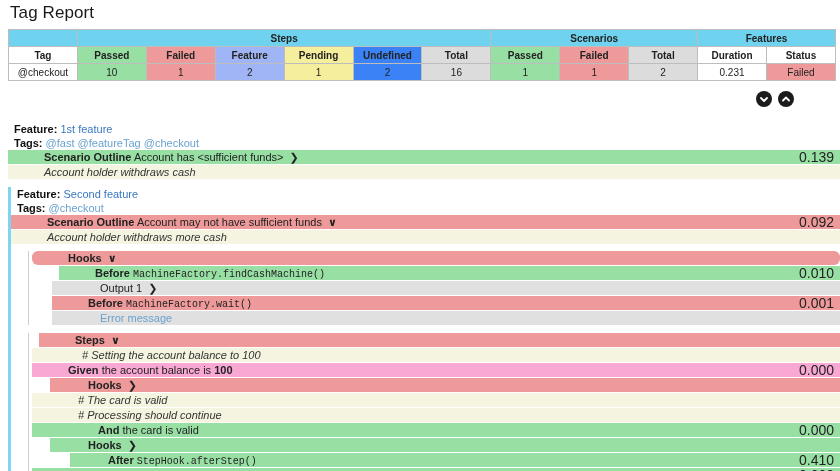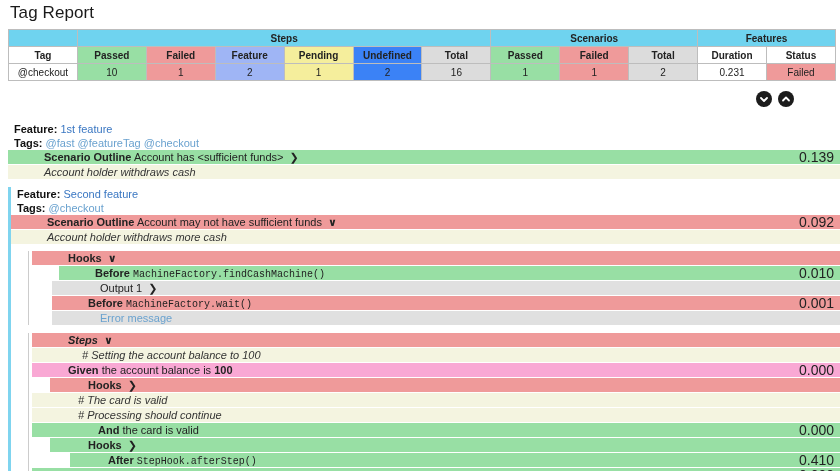--- a/index.html
+++ b/index.html
@@ -221,21 +221,21 @@
           </span>
           <span class="dur">0.092</span>
         </div>
         <div class="row bg-cream rowfull">
           <span class="lbl italic">Account holder withdraws more cash</span>
         </div>
 
         <div style="height:6px"></div>
 
         <div class="guide" style="margin-left:17px;padding-left:0px;">
-          <div class="row bg-fail" style="margin-left:3px;">
+          <div class="row bg-fail" style="margin-left:3px;border-radius:6px;">
             <span class="lbl">
               <b>Hooks</b>
               <span class="chev">∨</span>
             </span>
           </div>
 
           <div class="row bg-pass" style="margin-left:30px;">
             <span class="lbl">
               <b>Before</b>
               <span class="mono">MachineFactory.findCashMachine()</span>
@@ -259,21 +259,21 @@
           </div>
 
           <div class="row bg-gray" style="margin-left:23px;">
             <span class="lbl errlink" style="padding-left:16px;">Error message</span>
           </div>
         </div>
 
         <div style="height:7px"></div>
 
         <div class="guide" style="margin-left:17px;">
-          <div class="row bg-fail" style="margin-left:3px;font-style:italic;">
+          <div class="row bg-fail" style="margin-left:10px;">
             <span class="lbl">
               <b>Steps</b>
               <span class="chev">∨</span>
             </span>
           </div>
 
           <div class="row bg-cream" style="margin-left:3px;">
             <span class="lbl italic" style="padding-left:18px;"># Setting the account balance to 100</span>
           </div>
 

